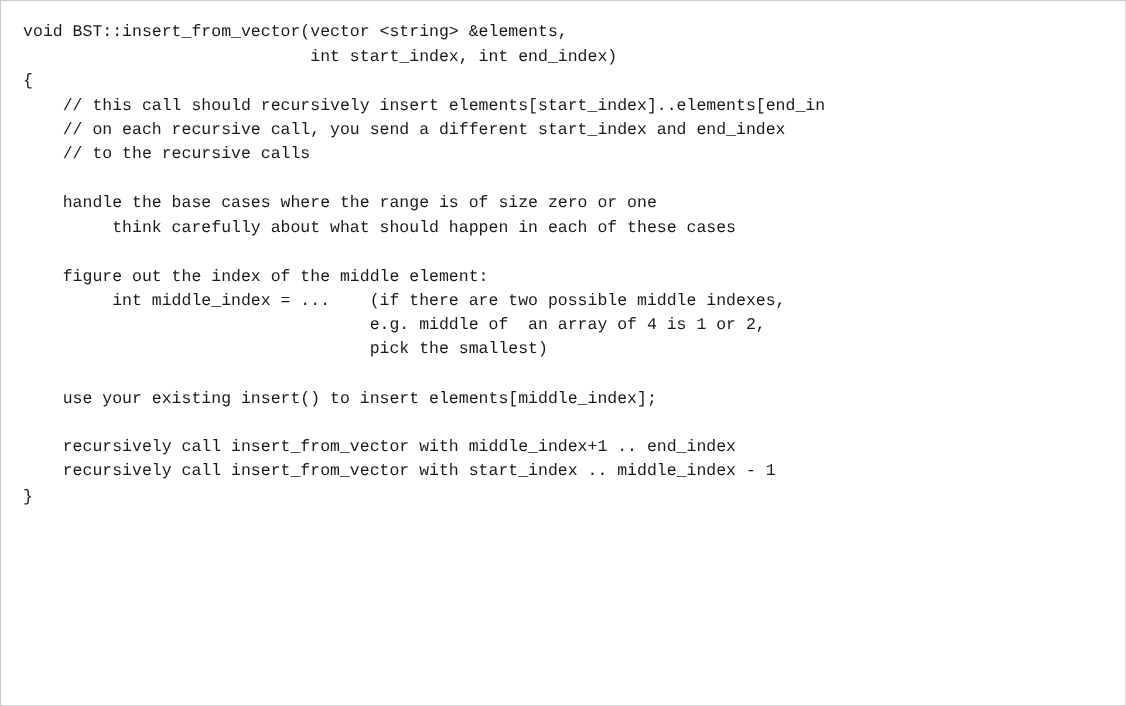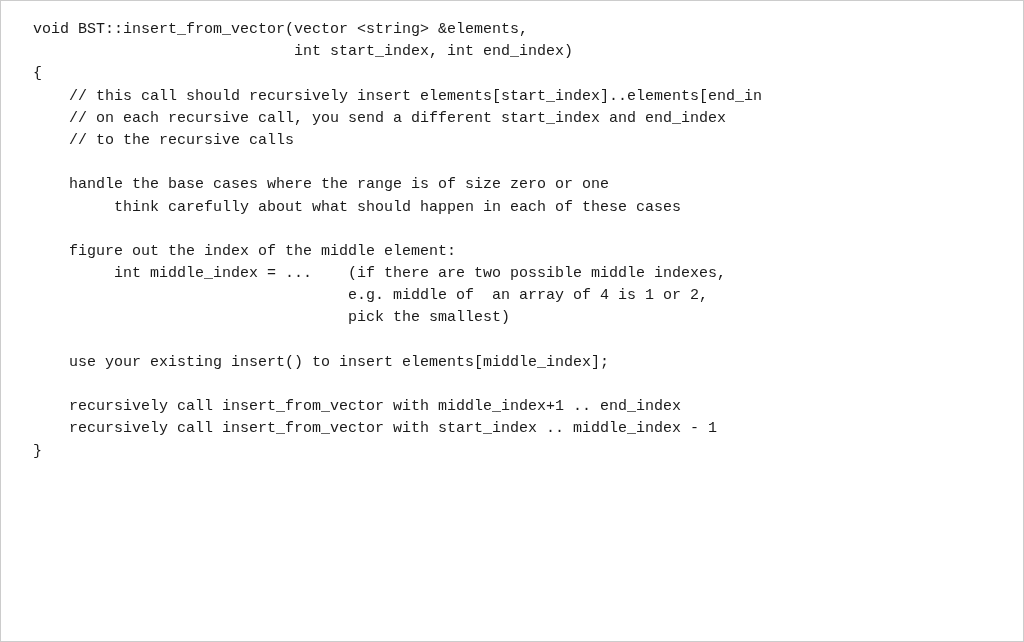--- a/index.html
+++ b/index.html
@@ -33,21 +33,20 @@
       font-family: 'Courier New', Courier, monospace;
       font-size: 15px;
       line-height: 1.48;
       color: #1a1a1a;
       white-space: pre;
     }
 
     .line {
       display: block;
       min-height: 1.48em;
-      margin-left: 12px;
     }
   </style>
 </head>
 <body>
 
 <div class="code-container">
   <div class="code-block" id="code-output"><span class="line">void BST::insert_from_vector(vector &lt;string&gt; &amp;elements,</span><span class="line">                             int start_index, int end_index)</span><span class="line">{</span><span class="line">    // this call should recursively insert elements[start_index]..elements[end_in</span><span class="line">    // on each recursive call, you send a different start_index and end_index</span><span class="line">    // to the recursive calls</span><span class="line">&nbsp;</span><span class="line">    handle the base cases where the range is of size zero or one</span><span class="line">         think carefully about what should happen in each of these cases</span><span class="line">&nbsp;</span><span class="line">    figure out the index of the middle element:</span><span class="line">         int middle_index = ...    (if there are two possible middle indexes,</span><span class="line">                                   e.g. middle of  an array of 4 is 1 or 2,</span><span class="line">                                   pick the smallest)</span><span class="line">&nbsp;</span><span class="line">    use your existing insert() to insert elements[middle_index];</span><span class="line">&nbsp;</span><span class="line">    recursively call insert_from_vector with middle_index+1 .. end_index</span><span class="line">    recursively call insert_from_vector with start_index .. middle_index - 1</span><span class="line">}</span></div>
 </div>
 
 </body></html>

